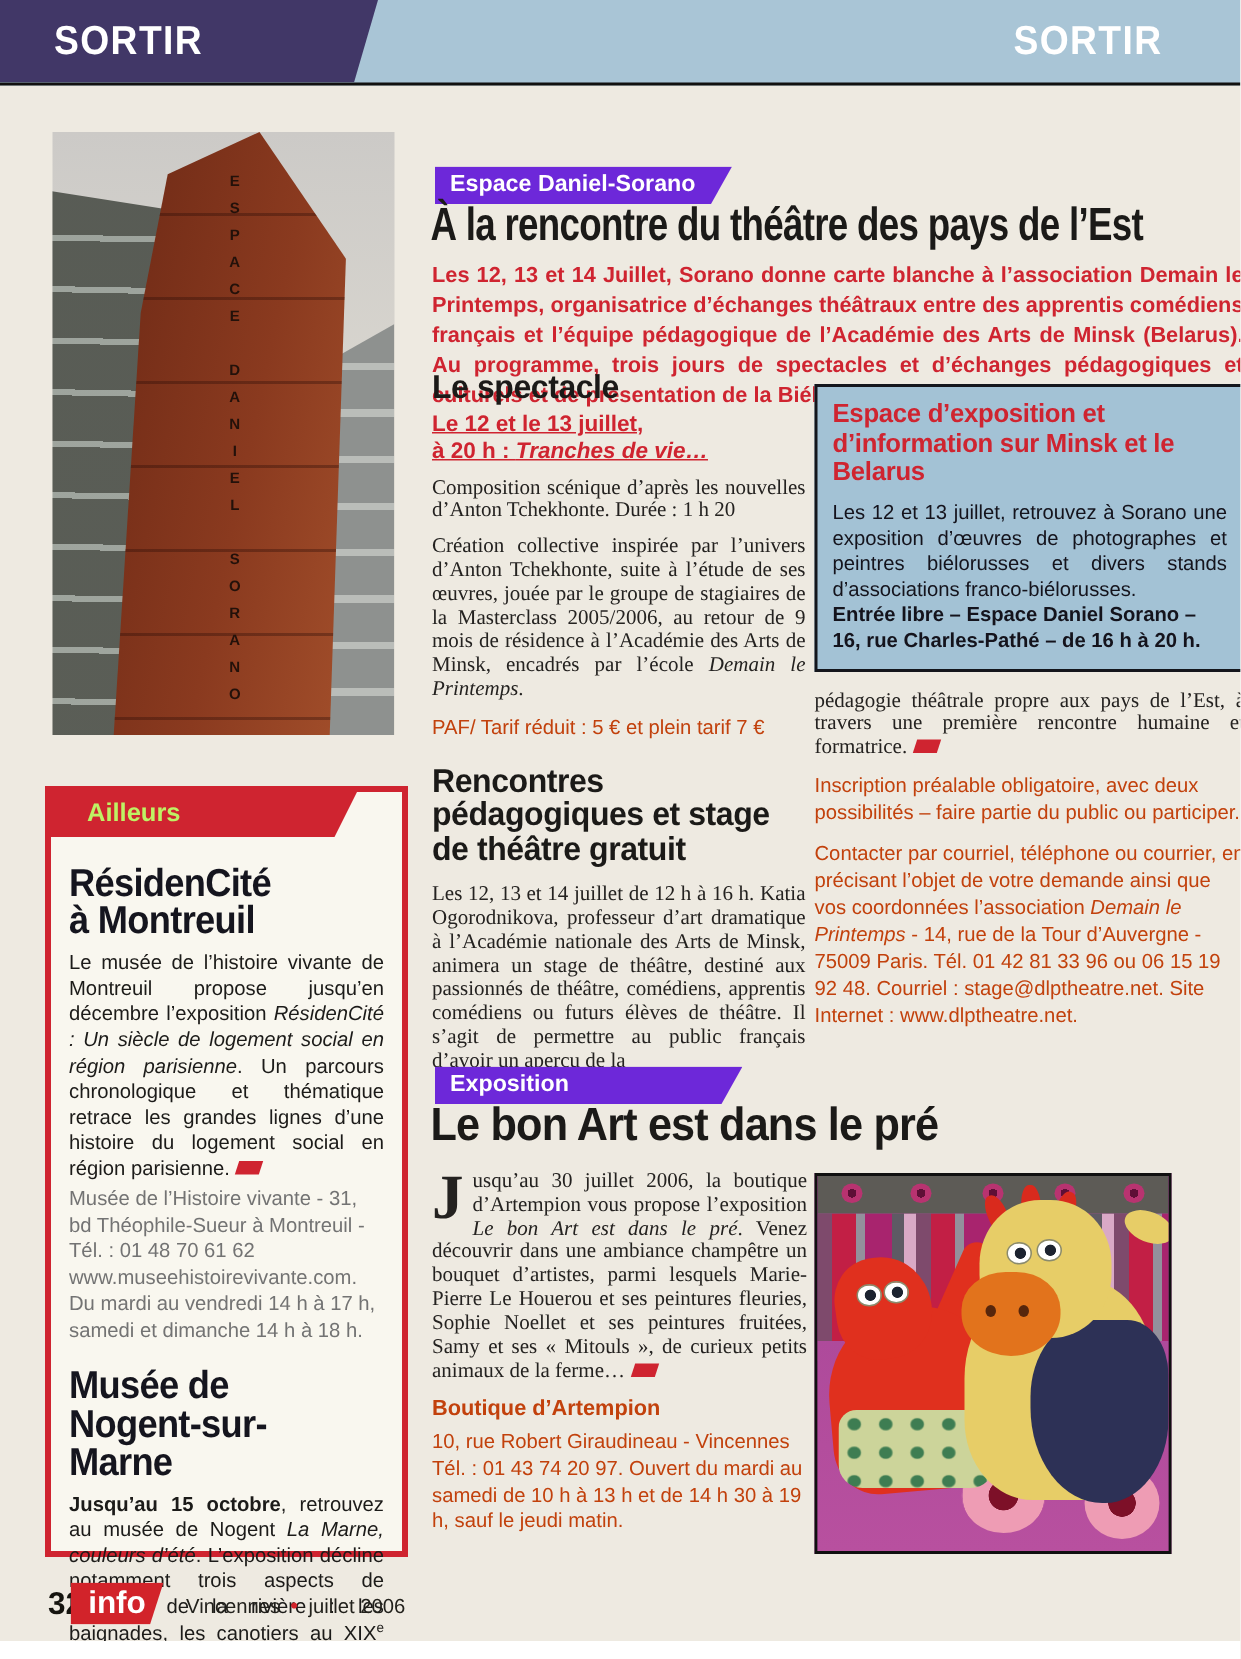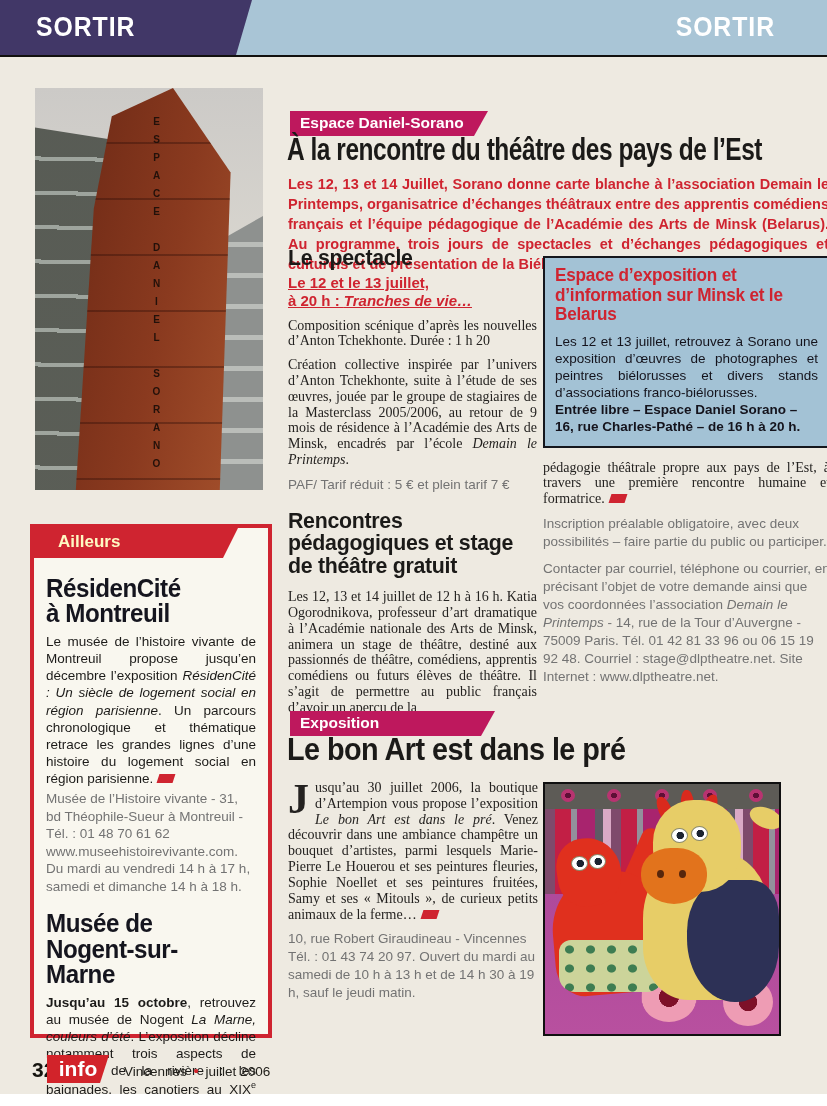--- a/index.html
+++ b/index.html
@@ -26,21 +26,21 @@
             clip-path:polygon(0 12%,100% 0,100% 100%,0 100%);}
   .pt-tower{position:absolute;left:30px;top:0;width:180px;height:402px;
             background:linear-gradient(102deg,#6b2815 0%,#8a3a1f 55%,#a5512c 100%);
             clip-path:polygon(26% 7%,60% 0%,92% 21%,86% 100%,6% 100%,16% 30%);}
   .pt-tower:after{content:"";position:absolute;inset:0;
             background:repeating-linear-gradient(180deg,transparent 0 54px,rgba(40,10,5,.35) 54px 56px);}
   .pt-caption{position:absolute;left:116px;top:28px;writing-mode:vertical-rl;text-orientation:upright;
               font-size:10px;font-weight:bold;letter-spacing:7px;color:#23110a;}
 
   
-  .cat-label{position:absolute;height:25px;background:#be185d;color:#fff;font-weight:bold;font-size:15.5px;
+  .cat-label{position:absolute;height:25px;background:#6d28d9;color:#fff;font-weight:bold;font-size:15.5px;
              padding:3px 22px 0 10px;box-sizing:border-box;
              clip-path:polygon(0 0,100% 0,calc(100% - 14px) 100%,0 100%);}
   #label-sorano{left:290px;top:111px;width:198px;}
   #label-expo{left:290px;top:711px;width:205px;}
 
   
   .big-title{position:absolute;font-weight:bold;color:#1b1a18;letter-spacing:-0.6px;white-space:nowrap;
              transform-origin:left top;margin:0;}
   #title1{left:287px;top:132px;font-size:31px;transform:scaleX(0.79);}
   #title2{left:287px;top:732px;font-size:31px;transform:scaleX(0.93);}
@@ -51,40 +51,40 @@
   
   .col-a{position:absolute;left:288px;top:247px;width:249px;}
   .col-b{position:absolute;left:543px;top:256px;width:287px;}
   .col-c{position:absolute;left:288px;top:780px;width:250px;}
 
   .sec-h{font-size:22px;font-weight:bold;color:#1b1a18;letter-spacing:-0.3px;margin:0 0 5px;line-height:1.0;
          transform:scaleX(0.97);transform-origin:left;}
   .red-date{color:#cf2430;font-weight:bold;font-size:15px;line-height:1.22;margin:0 0 7px;text-decoration:underline;}
   .serif{font-family:"Liberation Serif",serif;font-size:14px;line-height:1.13;text-align:justify;
          color:#242220;margin:0 0 8px;}
-  .sans-sm{font-size:13.5px;line-height:1.33;margin:0;color:#737373;}
+  .sans-sm{font-size:13.5px;line-height:1.33;margin:0;color:#c2410c;}
   .renc-h{margin-top:16px;margin-bottom:12px;line-height:1.02;}
 
   
   .minsk-box{border:2px solid #14161c;background:#a3c2d5;width:287px;box-sizing:border-box;
              padding:8px 10px 10px;}
   .mb-h{color:#cf2430;font-size:17.5px;font-weight:bold;line-height:1.12;margin:0 0 8px;letter-spacing:-0.2px;
         transform:scaleX(0.98);transform-origin:left;}
   .mb-p{font-size:13.5px;line-height:1.27;margin:0;color:#14131c;}
   .mb-p.justify{text-align:justify;}
 
   .marker{display:inline-block;width:16px;height:9px;background:#cf2430;transform:skewX(-18deg);
           margin-left:5px;}
 
   
   .ailleurs{position:absolute;left:30px;top:524px;width:242px;height:514px;background:#f9f7ef;
             border:4px solid #cf2430;box-sizing:border-box;}
   .ail-label{position:absolute;left:0;top:0;width:204px;height:30px;background:#cf2430;
              clip-path:polygon(0 0,100% 0,calc(100% - 15px) 100%,0 100%);
-             color:#fef9c3;font-weight:bold;font-size:17px;padding:4px 0 0 24px;box-sizing:border-box;}
+             color:#bef264;font-weight:bold;font-size:17px;padding:4px 0 0 24px;box-sizing:border-box;}
   .ail-content{position:absolute;left:0;top:34px;width:100%;padding:6px 12px 0;box-sizing:border-box;}
   .ail-h{font-size:26px;font-weight:bold;color:#15151e;line-height:0.98;letter-spacing:-0.5px;
          transform:scaleX(0.93);transform-origin:left;margin:8px 0 6px;}
   .ail-p{font-size:13.5px;line-height:1.27;color:#1c1b19;text-align:justify;margin:0 0 3px;}
   .ail-info{font-size:13.5px;line-height:1.3;color:#737373;margin:0;}
 
   
   .photo-animals{position:absolute;left:543px;top:782px;width:234px;height:250px;border:2px solid #101010;
                  background:#b44ba0;overflow:hidden;}
   .pa-topstrip{position:absolute;top:0;left:0;right:0;height:25px;background:#5d5b56;}
@@ -217,20 +217,21 @@
 
   <div class="cat-label" id="label-expo">
     <span>Exposition</span>
   </div>
   <h1 class="big-title" id="title2">Le bon Art est dans le pré</h1>
 
   <div class="col-c">
     <p class="serif">
       <span class="dropcap">J</span><span>usqu’au 30 juillet 2006, la boutique d’Artempion vous propose l’exposition </span><i>Le bon Art est dans le pré</i><span>. Venez découvrir dans une ambiance champêtre un bouquet d’artistes, parmi lesquels Marie-Pierre Le Houerou et ses peintures fleuries, Sophie Noellet et ses peintures fruitées, Samy et ses « Mitouls », de curieux petits animaux de la ferme…</span><span class="marker"></span>
     </p>
+    <p class="sans-sm" style="font-weight:bold;font-size:14.5px;margin:8px 0 2px">Boutique d’Artempion</p>
     <p class="sans-sm">10, rue Robert Giraudineau - Vincennes</p>
     <p class="sans-sm">Tél. : 01 43 74 20 97. Ouvert du mardi au samedi de 10 h à 13 h et de 14 h 30 à 19 h, sauf le jeudi matin.</p>
   </div>
 
   <div class="photo-animals">
     <div class="pa-stripes"></div>
     <div class="pa-ground"></div>
     <div class="pa-topstrip">
       <div class="rose" style="left:16px"></div>
       <div class="rose" style="left:62px"></div>

